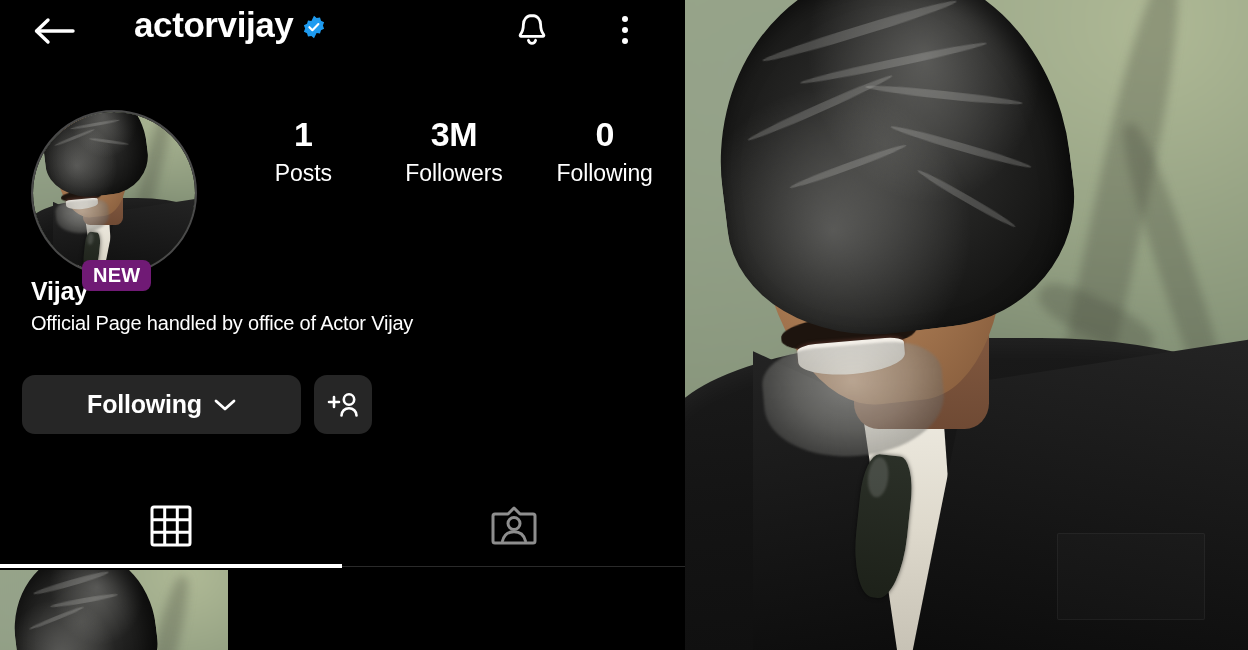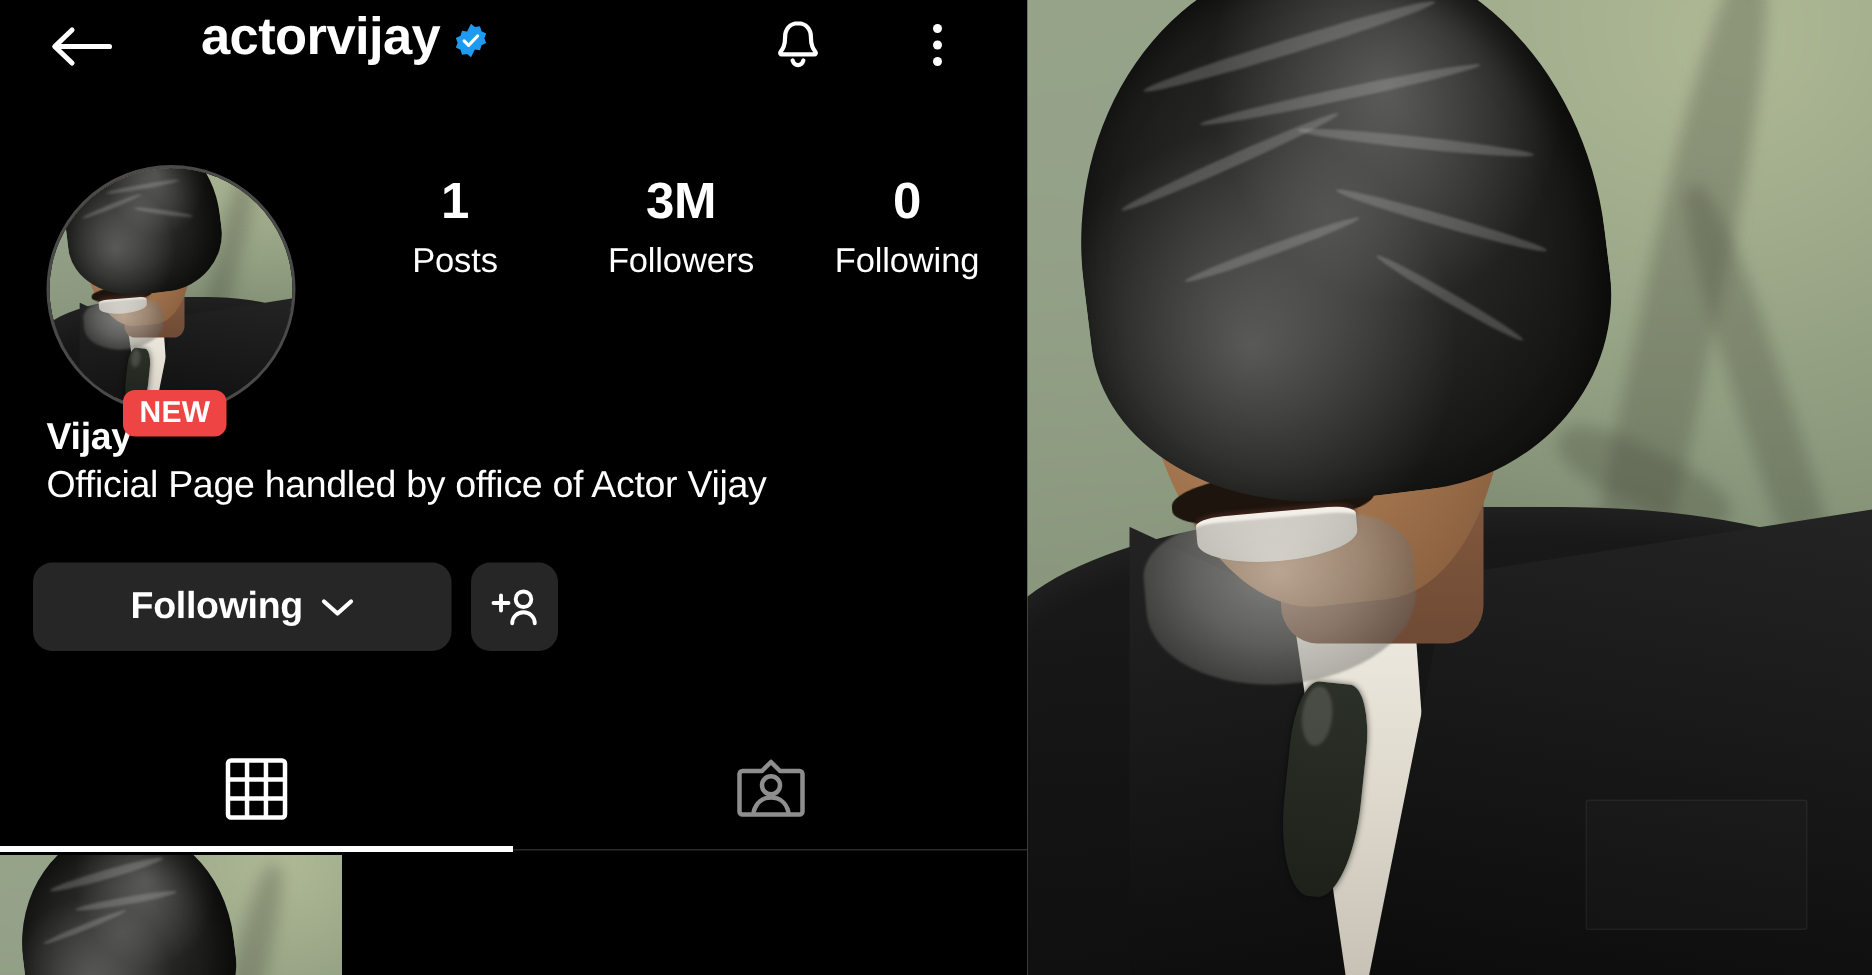--- a/index.html
+++ b/index.html
@@ -124,21 +124,21 @@
   .avatar-photo {
     position: absolute;
     inset: 0;
     border-radius: 50%;
     overflow: hidden;
   }
   .new-badge {
     position: absolute;
     left: 51px;
     top: 150px;
-    background: #ef4444;
+    background: #701a75;
     color: #ffffff;
     font-size: 20px;
     font-weight: 700;
     letter-spacing: 0.2px;
     padding: 5px 11px 6px;
     border-radius: 8px;
     line-height: 1;
     z-index: 4;
   }
 
@@ -179,21 +179,21 @@
   }
   .bio-name {
     color: #fff;
     font-size: 25px;
     font-weight: 700;
     line-height: 32px;
     letter-spacing: -0.2px;
   }
   .bio-text {
     color: #fff;
-    font-size: 25px;
+    font-size: 20px;
     font-weight: 400;
     line-height: 33px;
     letter-spacing: -0.2px;
   }
 
   
   .actions {
     position: absolute;
     left: 22px;
     top: 375px;

